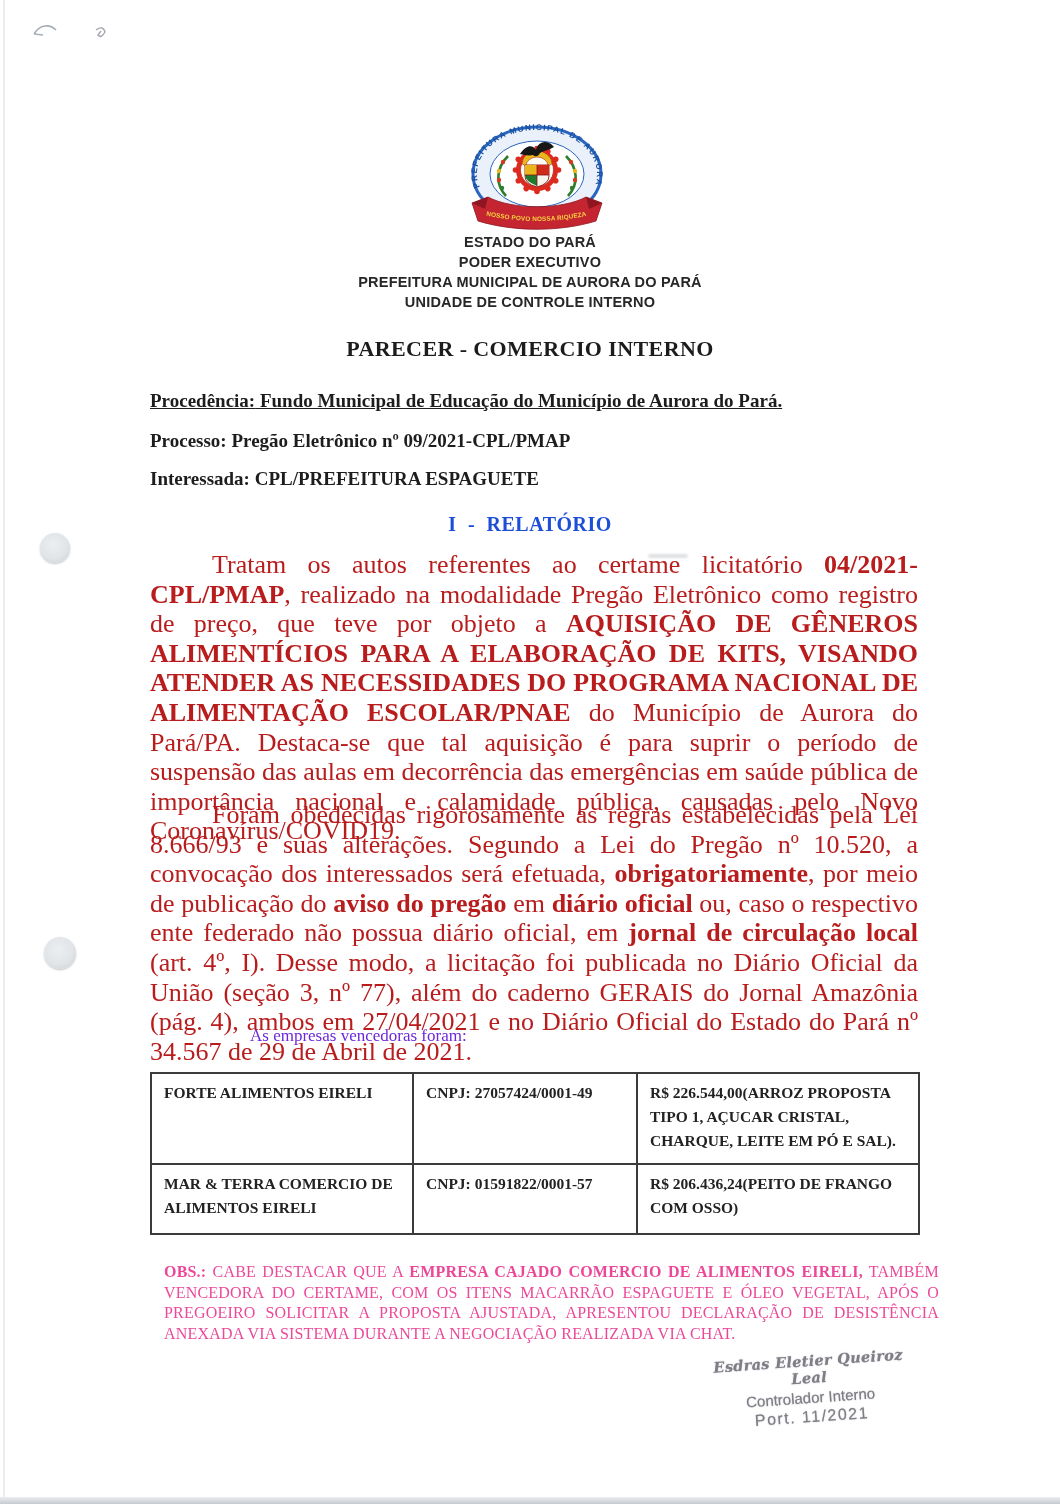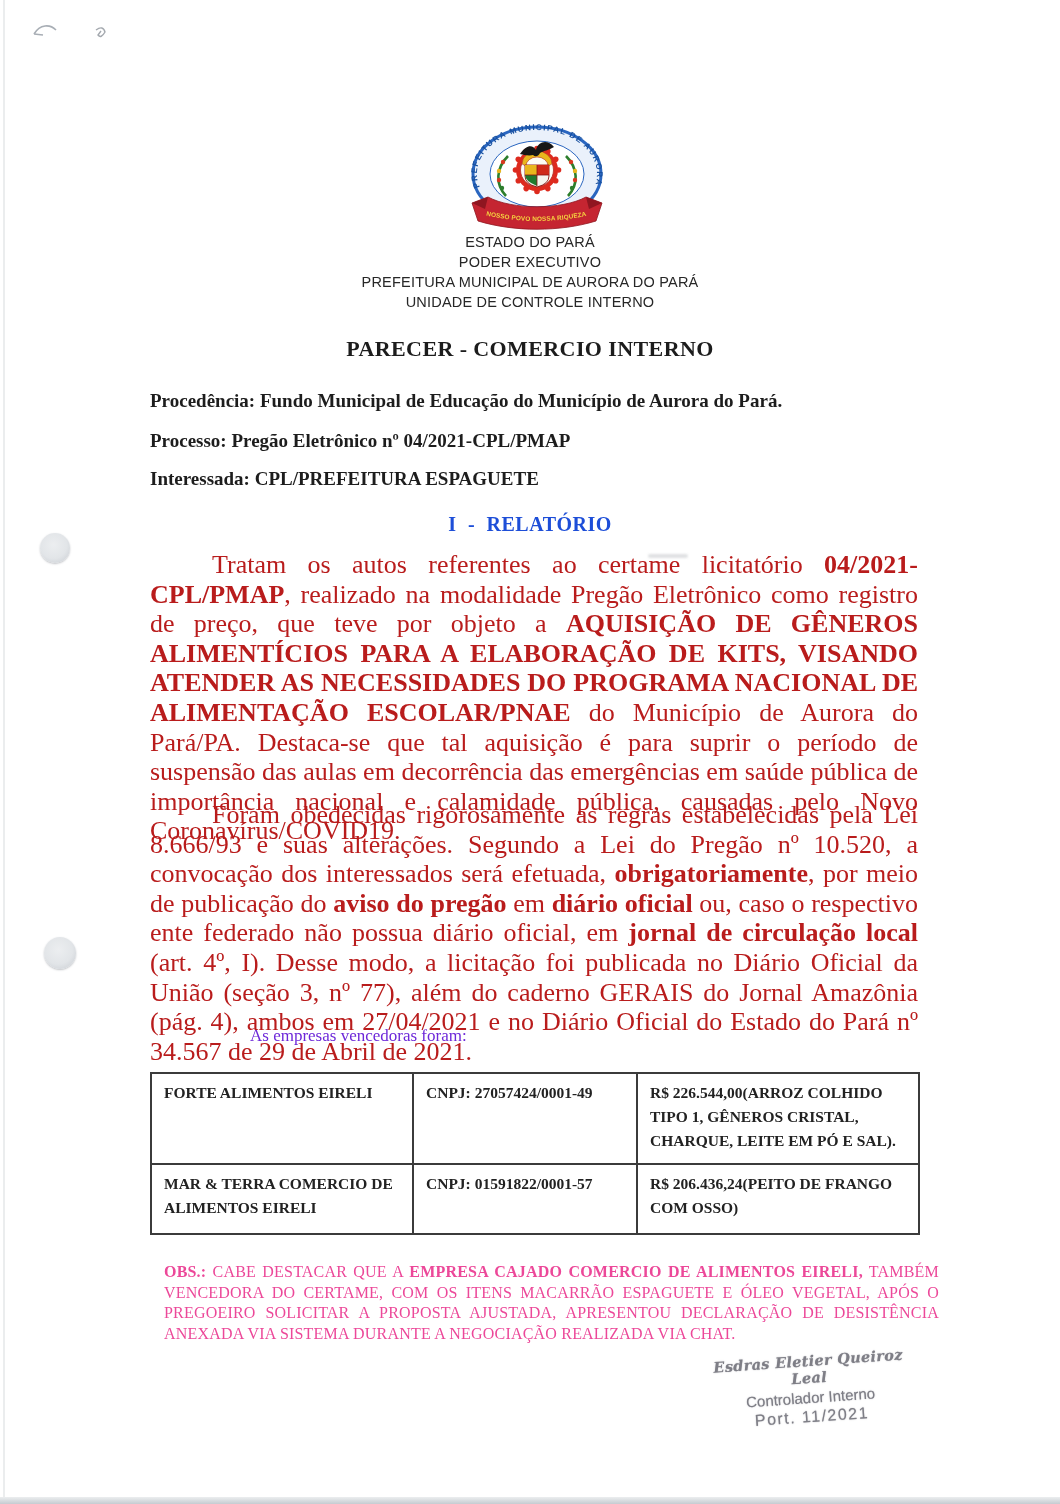--- a/index.html
+++ b/index.html
@@ -2,21 +2,21 @@
 <html><head>
 <meta charset="utf-8">
 <style>
   html,body{margin:0;padding:0;background:#ffffff;}
   .page{position:relative;width:1060px;height:1504px;background:#fff;overflow:hidden;
         font-family:"Liberation Serif", serif;color:#1e1e1e;}
   .abs{position:absolute;}
   .b{font-weight:bold;}
   
   .hdr-line{width:100%;text-align:center;font-family:"Liberation Sans", sans-serif;
-            font-weight:normal;font-size:14.5px;color:#272727;letter-spacing:.2px;line-height:20px;}
+            font-weight:bold;font-size:14.5px;color:#272727;letter-spacing:.2px;line-height:20px;}
   .doc-title{width:768px;left:146px;text-align:center;font-weight:bold;font-size:22px;
              color:#1c1c1c;letter-spacing:.4px;}
   .field{left:150px;font-size:19px;font-weight:bold;color:#1d1d1d;}
   .sec-title{width:768px;left:146px;text-align:center;font-weight:bold;font-size:20px;
              word-spacing:6px;letter-spacing:.5px;color:#1d4ed8;}
   .para{left:150px;width:768px;font-size:26px;line-height:29.6px;text-align:justify;
         color:#b91c1c;}
   .para.indent{text-indent:62px;}
   .intro{left:250px;font-weight:normal;font-size:17px;color:#6d28d9;}
   table.winners{left:150px;top:1072px;width:768px;border-collapse:collapse;table-layout:fixed;
@@ -119,43 +119,43 @@
     </g>
   </svg>
 
   <div class="abs hdr-line" style="top:232px;">ESTADO DO PARÁ</div>
   <div class="abs hdr-line" style="top:252px;">PODER EXECUTIVO</div>
   <div class="abs hdr-line" style="top:272px;">PREFEITURA MUNICIPAL DE AURORA DO PARÁ</div>
   <div class="abs hdr-line" style="top:292px;">UNIDADE DE CONTROLE INTERNO</div>
 
   <div class="abs doc-title" style="top:336px;">PARECER - COMERCIO INTERNO</div>
 
-  <div class="abs field" style="top:390px;"><span>Procedência:</span><span> Fundo Municipal de Educação do Município de Aurora do Pará.</span></div>
-  <div class="abs field" style="top:430px;"><span>Processo:</span><span> Pregão Eletrônico nº 04/2021-CPL/PMAP</span></div>
+  <div class="abs field" style="top:390px;text-decoration:underline;"><span>Procedência:</span><span> Fundo Municipal de Educação do Município de Aurora do Pará.</span></div>
+  <div class="abs field" style="top:430px;"><span>Processo:</span><span> Pregão Eletrônico nº 09/2021-CPL/PMAP</span></div>
   <div class="abs field" style="top:468px;"><span>Interessada:</span><span> CPL/PREFEITURA ESPAGUETE</span></div>
 
   <div class="abs sec-title" style="top:513px;">I - RELATÓRIO</div>
   <div class="abs smudge"></div>
 
   <div class="abs para indent" style="top:550px;"><span>Tratam os autos referentes ao certame licitatório </span><span class="b">04/2021- CPL/PMAP</span><span>, realizado na modalidade Pregão Eletrônico como registro de preço, que teve por objeto a </span><span class="b">AQUISIÇÃO DE GÊNEROS ALIMENTÍCIOS PARA A ELABORAÇÃO DE KITS, VISANDO ATENDER AS NECESSIDADES DO PROGRAMA NACIONAL DE ALIMENTAÇÃO ESCOLAR/PNAE</span><span> do Município de Aurora do Pará/PA. Destaca-se que tal aquisição é para suprir o período de suspensão das aulas em decorrência das emergências em saúde pública de importância nacional e calamidade pública, causadas pelo Novo Coronavírus/COVID19.</span></div>
   <div class="abs para indent" style="top:800px;"><span>Foram obedecidas rigorosamente as regras estabelecidas pela Lei 8.666/93 e suas alterações. Segundo a Lei do Pregão nº 10.520, a convocação dos interessados será efetuada, </span><span class="b">obrigatoriamente</span><span>, por meio de publicação do </span><span class="b">aviso do pregão</span><span> em </span><span class="b">diário oficial</span><span> ou, caso o respectivo ente federado não possua diário oficial, em </span><span class="b">jornal de circulação local</span><span> (art. 4º, I). Desse modo, a licitação foi publicada no Diário Oficial da União (seção 3, nº 77), além do caderno GERAIS do Jornal Amazônia (pág. 4), ambos em 27/04/2021 e no Diário Oficial do Estado do Pará nº 34.567 de 29 de Abril de 2021.</span></div>
 
   <div class="abs intro" style="top:1026px;">As empresas vencedoras foram:</div>
 
   <table class="winners">
     <colgroup>
         <col style="width:262px">
         <col style="width:224px">
         <col style="width:282px">
       </colgroup>
     <tbody>
         <tr style="height:91px;">
       <td>FORTE ALIMENTOS EIRELI</td>
       <td>CNPJ: 27057424/0001-49</td>
-      <td>R$ 226.544,00(ARROZ COLHIDO TIPO 1, GÊNEROS CRISTAL, CHARQUE, LEITE EM PÓ E SAL).</td>
+      <td>R$ 226.544,00(ARROZ PROPOSTA TIPO 1, AÇUCAR CRISTAL, CHARQUE, LEITE EM PÓ E SAL).</td>
     </tr>
     <tr style="height:70px;margin-left:36px;">
       <td>MAR &amp; TERRA COMERCIO DE ALIMENTOS EIRELI</td>
       <td>CNPJ: 01591822/0001-57</td>
       <td>R$ 206.436,24(PEITO DE FRANGO COM OSSO)</td>
     </tr>
   </tbody>
     </table>
 
   <div class="abs obs" style="top:1262px;"><span class="b">OBS.:</span><span> CABE DESTACAR QUE A </span><span class="b">EMPRESA CAJADO COMERCIO DE ALIMENTOS EIRELI,</span><span> TAMBÉM VENCEDORA DO CERTAME, COM OS ITENS MACARRÃO ESPAGUETE E ÓLEO VEGETAL, APÓS O PREGOEIRO SOLICITAR A PROPOSTA AJUSTADA, APRESENTOU DECLARAÇÃO DE DESISTÊNCIA ANEXADA VIA SISTEMA DURANTE A NEGOCIAÇÃO REALIZADA VIA CHAT.</span></div>

